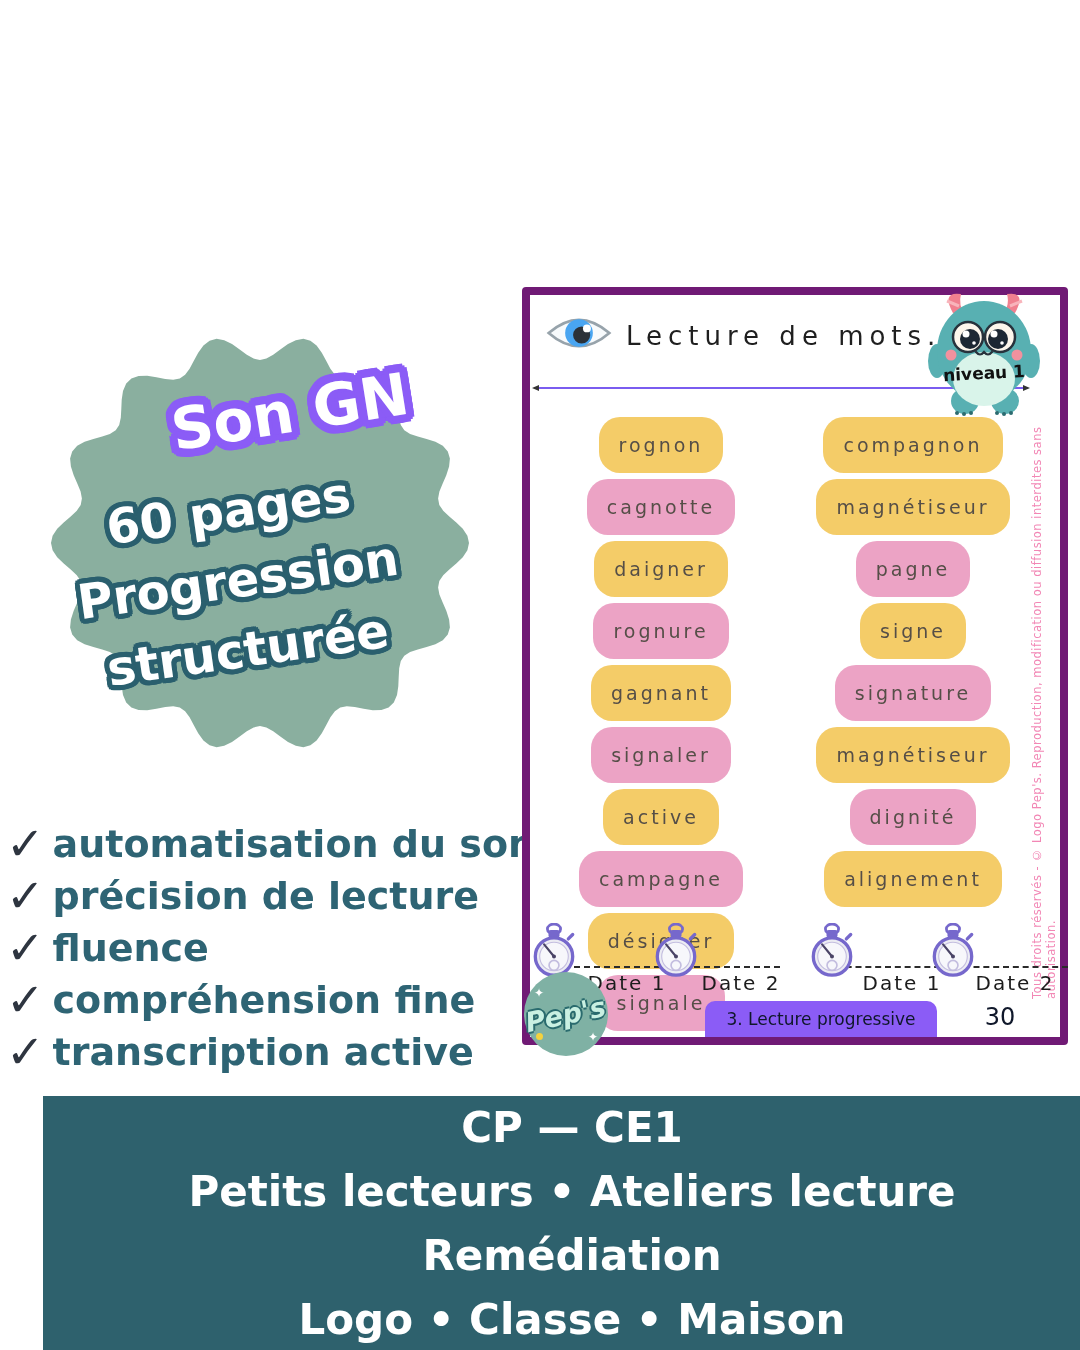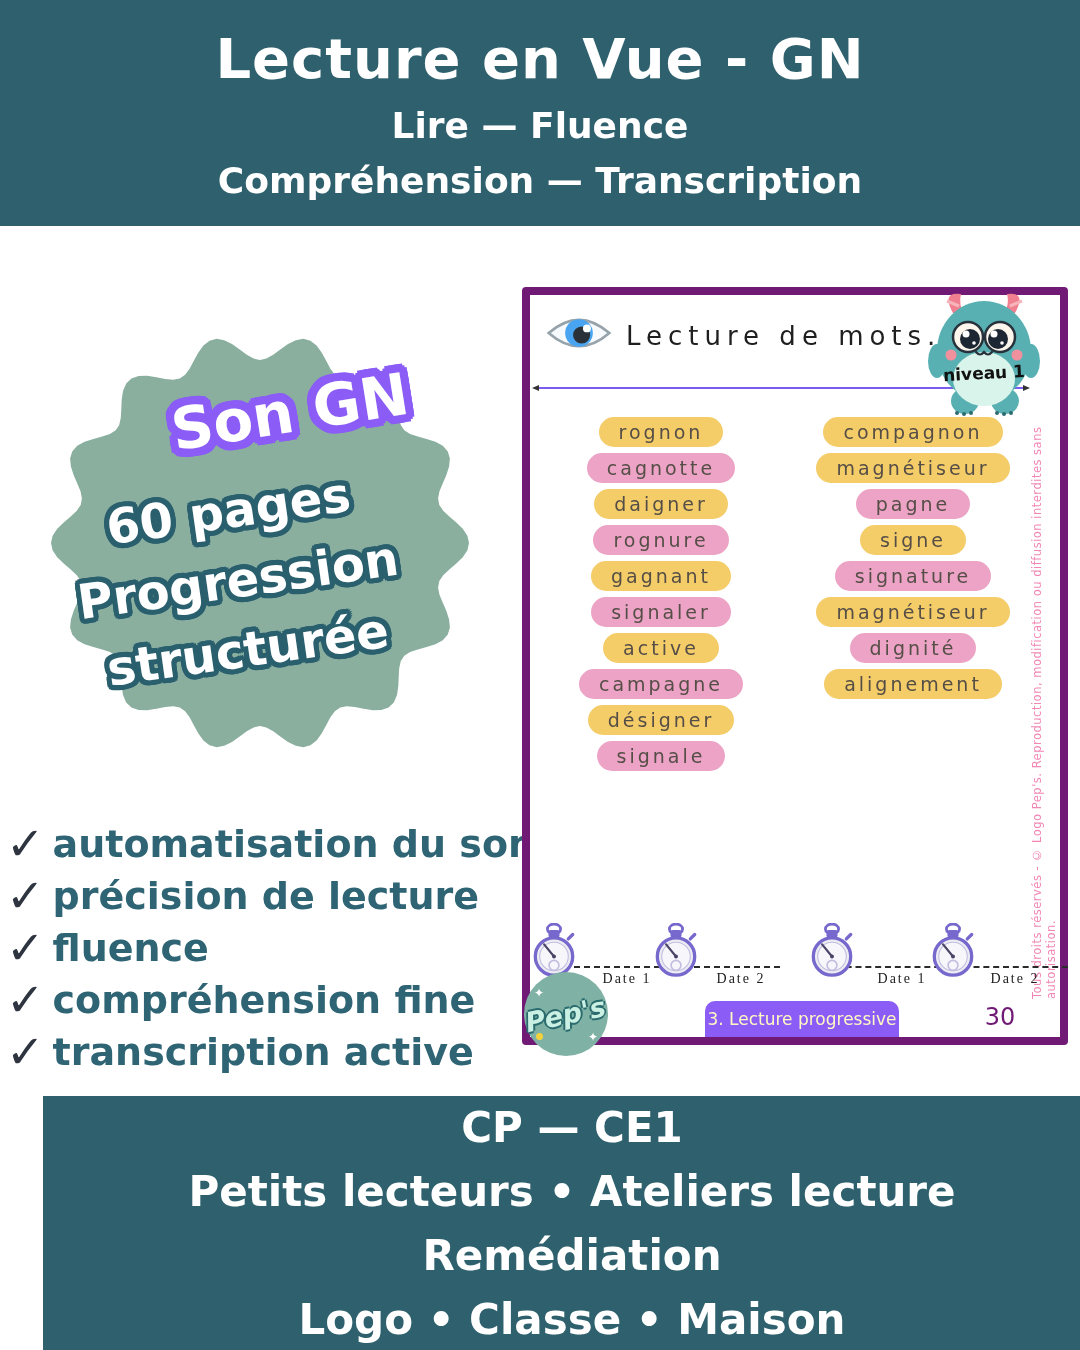--- a/index.html
+++ b/index.html
@@ -47,64 +47,59 @@
   .ws-rule::before{left:-6px;border-right:7px solid #333;}
   .ws-rule::after{right:-6px;border-left:7px solid #333;}
 
   .monster{position:absolute;left:393px;top:-6px;width:122px;height:128px;}
   .level-badge{position:absolute;left:0;top:74px;width:100%;text-align:center;
                transform:rotate(-3deg);font-size:17px;font-weight:bold;color:#111;}
 
   .word-col{position:absolute;top:116px;}
   .word-col.left{left:16px;width:230px;}
   .word-col.right{left:250px;width:266px;}
-  .pill{display:block;width:max-content;margin:6px auto;padding:4px 20px;border-radius:21px;
+  .pill{display:block;width:max-content;margin:6px auto;padding:17px 20px;border-radius:21px;
         font-size:19px;letter-spacing:3px;color:#554e47;font-weight:500;height:22px;line-height:22px;}
   .pill.yellow{background:#f4cc68;}
   .pill.pink{background:#eca3c5;}
 
   .copyright{position:absolute;right:2px;top:118px;height:586px;writing-mode:vertical-rl;
              transform:rotate(180deg);font-size:11.5px;color:#f287b5;letter-spacing:.5px;}
 
   .dash-seg{position:absolute;height:0;border-top:2px dashed #2b2b2b;top:671px;}
   .dash-a{left:24px;width:226px;}
   .dash-b{left:296px;width:242px;}
   .stopwatch{position:absolute;top:628px;}
-  .date-label{position:absolute;top:676px;width:110px;text-align:center;font-size:14px;
-              color:#1c1c1c;letter-spacing:2px;font-family:Liberation Serif, serif;}
-
-  .footer-tab{position:absolute;left:175px;top:706px;width:194px;height:36px;background:#8b5cf6;
+  .date-label{position:absolute;top:676px;width:110px;text-align:center;font-size:20px;
+              color:#1c1c1c;letter-spacing:2px;}
+
+  .footer-tab{position:absolute;left:175px;top:706px;width:232px;height:36px;background:#8b5cf6;
               border-radius:10px 10px 0 0;display:flex;align-items:center;justify-content:center;
-              color:#fef9c3;font-size:17px;}
+              color:#0f172a;font-size:17px;}
   .page-number{position:absolute;left:440px;top:708px;width:60px;text-align:center;
-               font-size:24px;color:#701a75;}
+               font-size:24px;color:#0f172a;}
 
   .logo{position:absolute;left:524px;top:972px;width:84px;height:84px;border-radius:50%;
         background:#7fb1a4;display:flex;align-items:center;justify-content:center;z-index:5;}
   .logo-text{font-size:27px;font-weight:bold;font-style:italic;color:#c9f0e2;transform:rotate(-12deg);
              text-shadow:-2px 0 0 #2a6b6e,2px 0 0 #2a6b6e,0 -2px 0 #2a6b6e,0 2px 0 #2a6b6e;}
   .logo .spark1{position:absolute;left:10px;top:14px;color:#fff;font-size:12px;font-style:normal;}
   .logo .spark2{position:absolute;right:10px;bottom:12px;color:#fff;font-size:12px;}
   .logo .dot1{position:absolute;left:12px;bottom:16px;width:7px;height:7px;border-radius:50%;background:#f4d23e;}
 
   
   .banner-bottom{position:absolute;left:0;top:1096px;width:1058px;height:254px;background:#2e616d;
                  display:flex;flex-direction:column;align-items:center;justify-content:center;gap:15px;margin-left:43px;}
   .bb-line{color:#fff;font-size:42px;font-weight:bold;white-space:nowrap;}
 </style>
 </head>
 <body>
 
 <div class="page">
 
-  <div class="banner-top">
-    <div class="bt-title">Lecture en Vue - GN</div>
-    <div class="bt-sub">Lire — Fluence</div>
-    <div class="bt-sub">Compréhension — Transcription</div>
-  </div>
 
   <div class="badge">
     <svg width="430" height="450" viewBox="0 0 430 450">
       <path fill="#8aaf9f" d="M424.0,225.0 L422.4,232.2 L417.8,239.2 L411.3,245.6 L404.3,251.6 L398.2,257.3 L394.3,263.1 L393.1,269.4 L394.4,276.4 L397.6,284.3 L401.3,292.8 L404.1,301.4 L404.9,309.6 L402.8,316.6 L397.8,322.2 L390.4,326.3 L381.6,329.1 L372.8,331.4 L365.1,334.0 L359.3,337.7 L355.8,343.1 L354.2,350.3 L353.7,359.0 L353.3,368.3 L352.0,377.1 L348.8,384.5 L343.6,389.6 L336.4,392.1 L327.8,392.2 L318.6,390.8 L309.8,389.1 L301.8,388.3 L295.2,389.5 L289.9,393.2 L285.4,399.3 L281.3,407.1 L276.8,415.2 L271.6,422.4 L265.4,427.3 L258.4,429.2 L250.8,427.8 L243.0,423.9 L235.3,418.6 L228.2,413.3 L221.4,409.4 L215.0,408.0 L208.6,409.4 L201.8,413.3 L194.7,418.6 L187.0,423.9 L179.2,427.8 L171.6,429.2 L164.6,427.3 L158.4,422.4 L153.2,415.2 L148.7,407.1 L144.6,399.3 L140.1,393.2 L134.8,389.5 L128.2,388.3 L120.3,389.1 L111.4,390.8 L102.2,392.2 L93.6,392.1 L86.4,389.6 L81.2,384.5 L78.0,377.1 L76.7,368.3 L76.3,359.0 L75.8,350.3 L74.2,343.1 L70.7,337.7 L64.9,334.0 L57.2,331.4 L48.4,329.1 L39.6,326.3 L32.2,322.2 L27.2,316.6 L25.1,309.6 L25.9,301.4 L28.7,292.8 L32.4,284.3 L35.6,276.4 L36.9,269.4 L35.7,263.1 L31.8,257.3 L25.7,251.6 L18.7,245.6 L12.2,239.2 L7.6,232.2 L6.0,225.0 L7.6,217.8 L12.2,210.8 L18.7,204.4 L25.7,198.4 L31.8,192.7 L35.7,186.9 L36.9,180.6 L35.6,173.6 L32.4,165.7 L28.7,157.2 L25.9,148.6 L25.1,140.4 L27.2,133.4 L32.2,127.8 L39.6,123.8 L48.4,120.9 L57.2,118.6 L64.9,116.0 L70.7,112.3 L74.2,106.9 L75.8,99.7 L76.3,91.0 L76.7,81.7 L78.0,72.9 L81.2,65.5 L86.4,60.4 L93.6,57.9 L102.2,57.8 L111.4,59.2 L120.2,60.9 L128.2,61.7 L134.8,60.5 L140.1,56.8 L144.6,50.7 L148.7,42.9 L153.2,34.8 L158.4,27.6 L164.6,22.7 L171.6,20.8 L179.2,22.2 L187.0,26.1 L194.7,31.4 L201.8,36.7 L208.6,40.6 L215.0,42.0 L221.4,40.6 L228.2,36.7 L235.3,31.4 L243.0,26.1 L250.8,22.2 L258.4,20.8 L265.4,22.7 L271.6,27.6 L276.8,34.8 L281.3,42.9 L285.4,50.7 L289.9,56.8 L295.2,60.5 L301.8,61.7 L309.8,60.9 L318.6,59.2 L327.8,57.8 L336.4,57.9 L343.6,60.4 L348.8,65.5 L352.0,72.9 L353.3,81.7 L353.7,91.0 L354.2,99.7 L355.8,106.9 L359.3,112.3 L365.1,116.0 L372.8,118.6 L381.6,120.9 L390.4,123.7 L397.8,127.8 L402.8,133.4 L404.9,140.4 L404.1,148.6 L401.3,157.2 L397.6,165.7 L394.4,173.6 L393.1,180.6 L394.3,186.9 L398.2,192.7 L404.3,198.4 L411.3,204.4 L417.8,210.8 L422.4,217.8 L424.0,225.0 Z"></path>
     </svg>
     <div class="badge-tag">Son GN</div>
     <div class="badge-lines">
       <span class="badge-line">60 pages</span>
       <span class="badge-line">Progression</span>
       <span class="badge-line">structurée</span>

